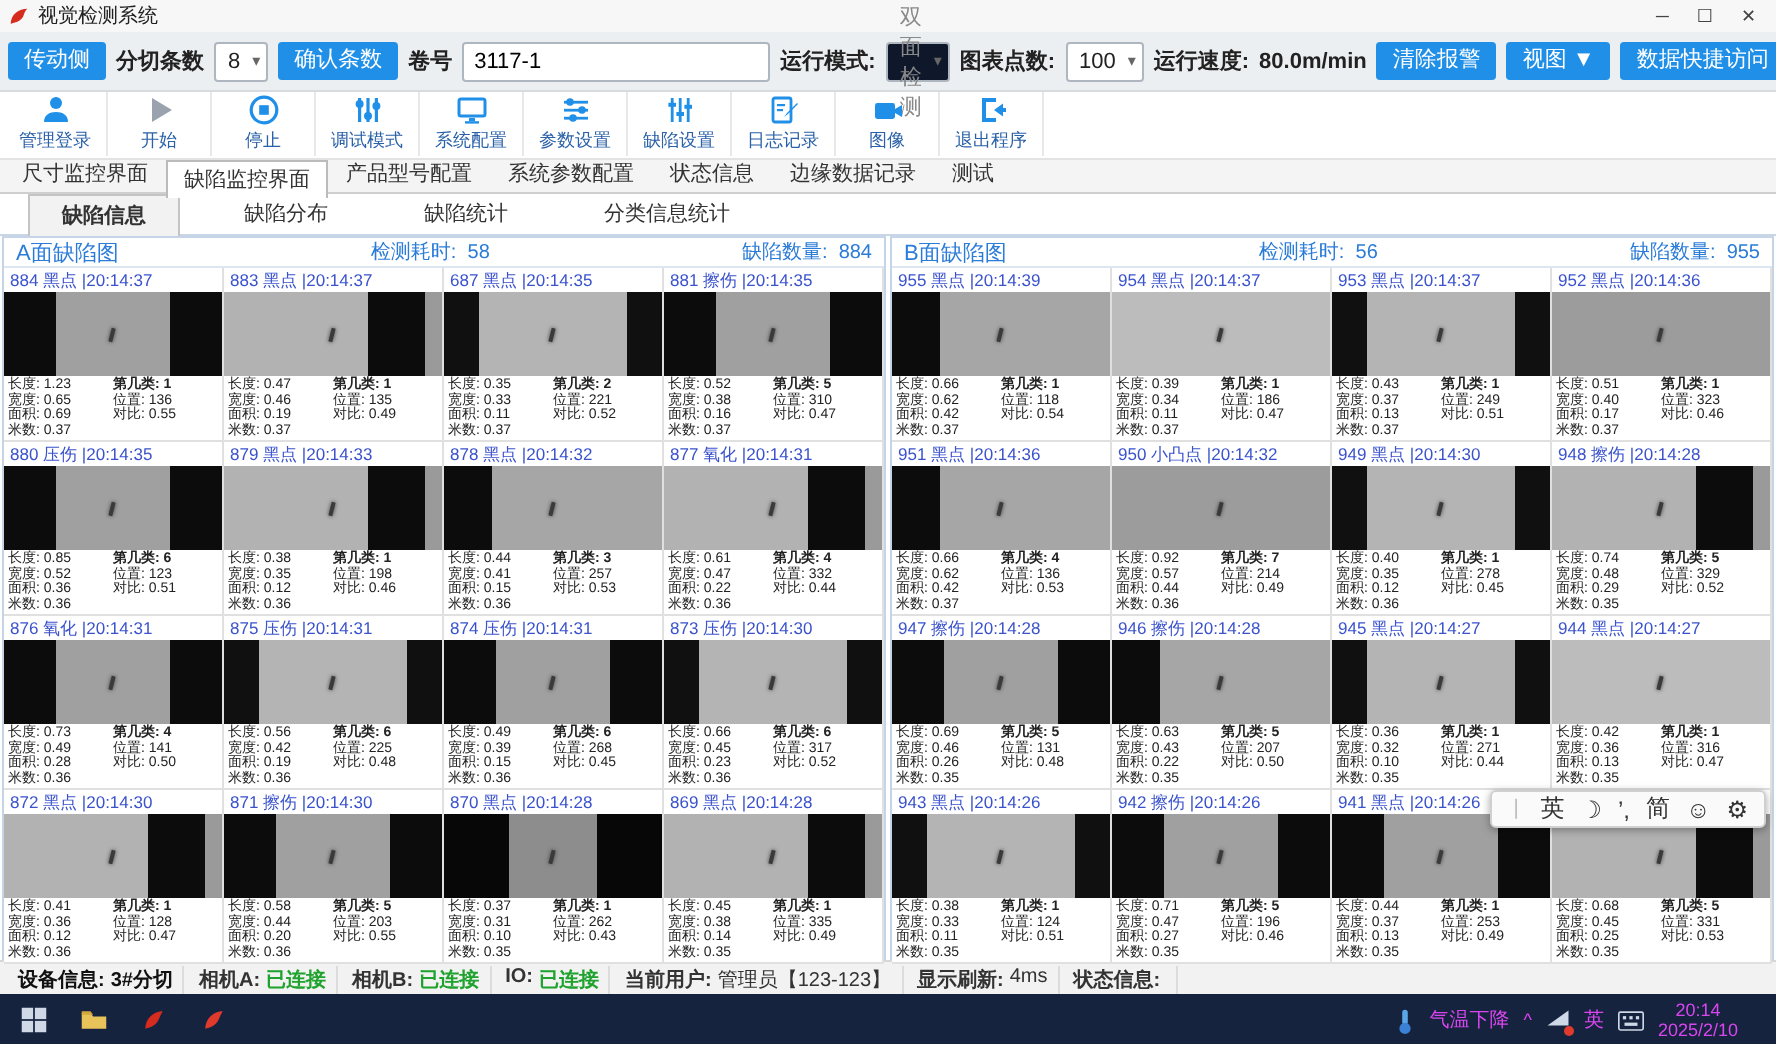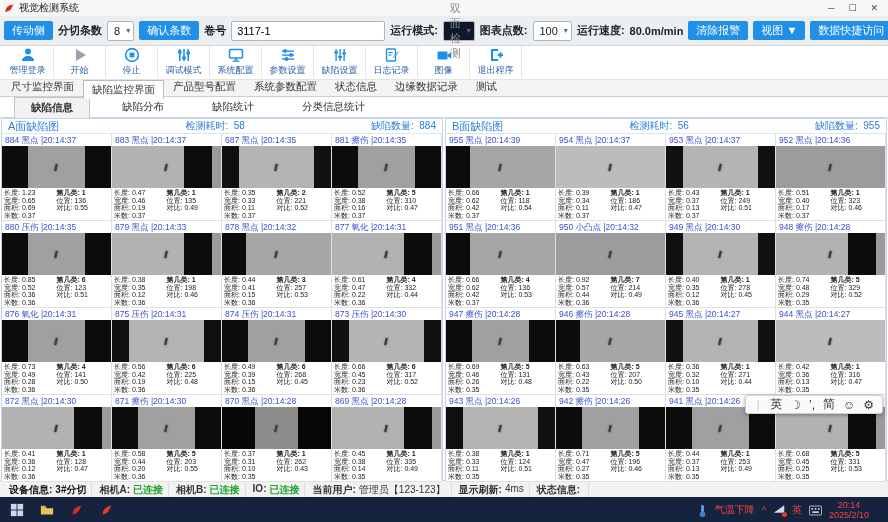--- a/index.html
+++ b/index.html
@@ -55,21 +55,21 @@
   .info{flex:1;display:flex;font-size:7px;line-height:7.5px;padding:1px 2px;color:#222;background:#fff}
   .info .col{flex:1;min-width:0;white-space:nowrap}
   .info .clsline{font-weight:bold}
   
   .statusbar{height:17px;background:#f2f2f2;border-top:1px solid #d6d6d6;display:flex;align-items:flex-end;font-size:10px;color:#333;padding:0 4px;gap:2px}
   .stat{display:flex;gap:3px;padding:0 5px;border-right:1px solid #dcdcdc;white-space:nowrap}
   .stat .sl{font-weight:bold}
   .stat .green{color:#1fa32e;font-weight:bold}
   .stat.first .sl,.stat.first .sv{font-weight:bold;color:#111}
   
-  .taskbar{height:25px;background:#16233e;display:flex;align-items:flex-end;color:#ef4444;padding:13px 2px}
+  .taskbar{height:25px;background:#16233e;display:flex;align-items:flex-end;color:#d946ef;padding:13px 2px}
   .tb-left{display:flex;height:100%}
   .tbico{width:30px;height:100%;display:flex;align-items:center;justify-content:center}
   .tbico svg{width:14px;height:14px}
   .tbico.appactive{background:#2a3b5f;box-shadow:inset 0 -2px 0 #6cb4f0}
   .tb-right{margin-left:auto;display:flex;align-items:center;height:100%;gap:7px;padding-right:2px;font-size:10px}
   .tb-right .small{font-size:9px}
   .clock{text-align:center;font-size:9px;line-height:10px}
   .notifbar{width:8px;height:100%;border-left:1px solid #3a4a6a;display:flex;align-items:center;justify-content:center}
   
   .imebar{position:absolute;right:5px;bottom:108px;height:19px;background:#fafafa;border:1px solid #d0d0d0;border-radius:3px;

